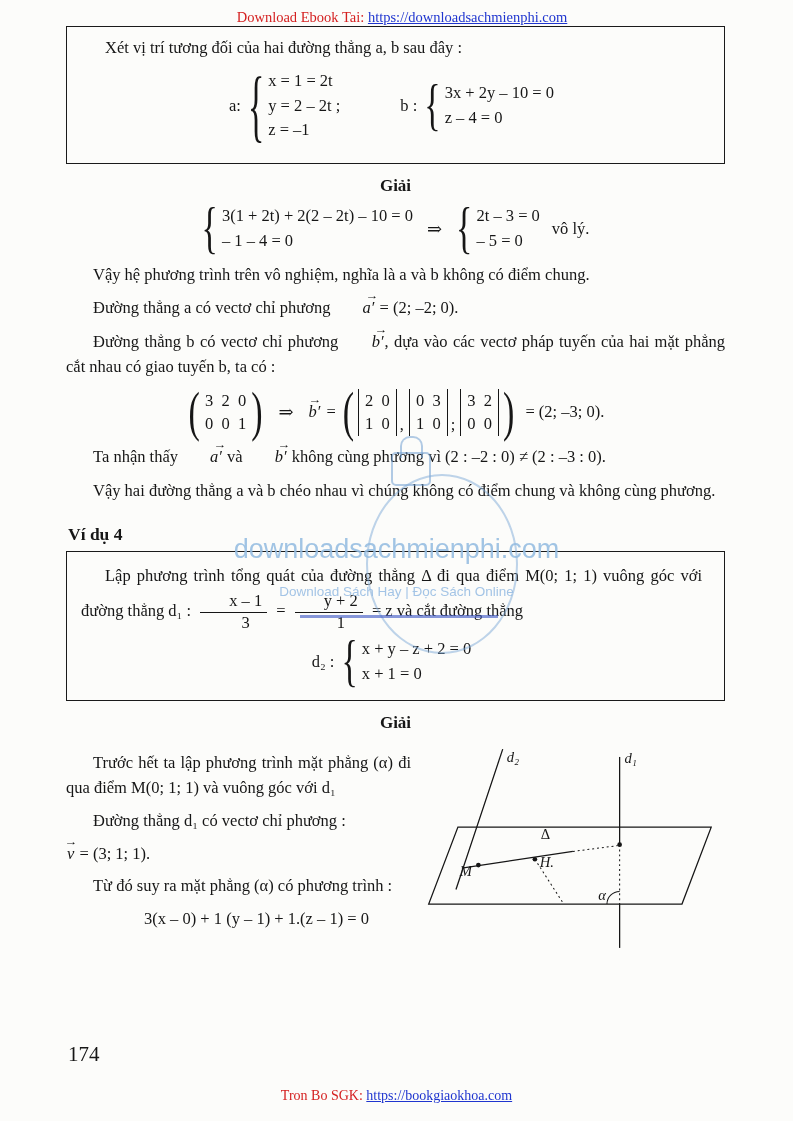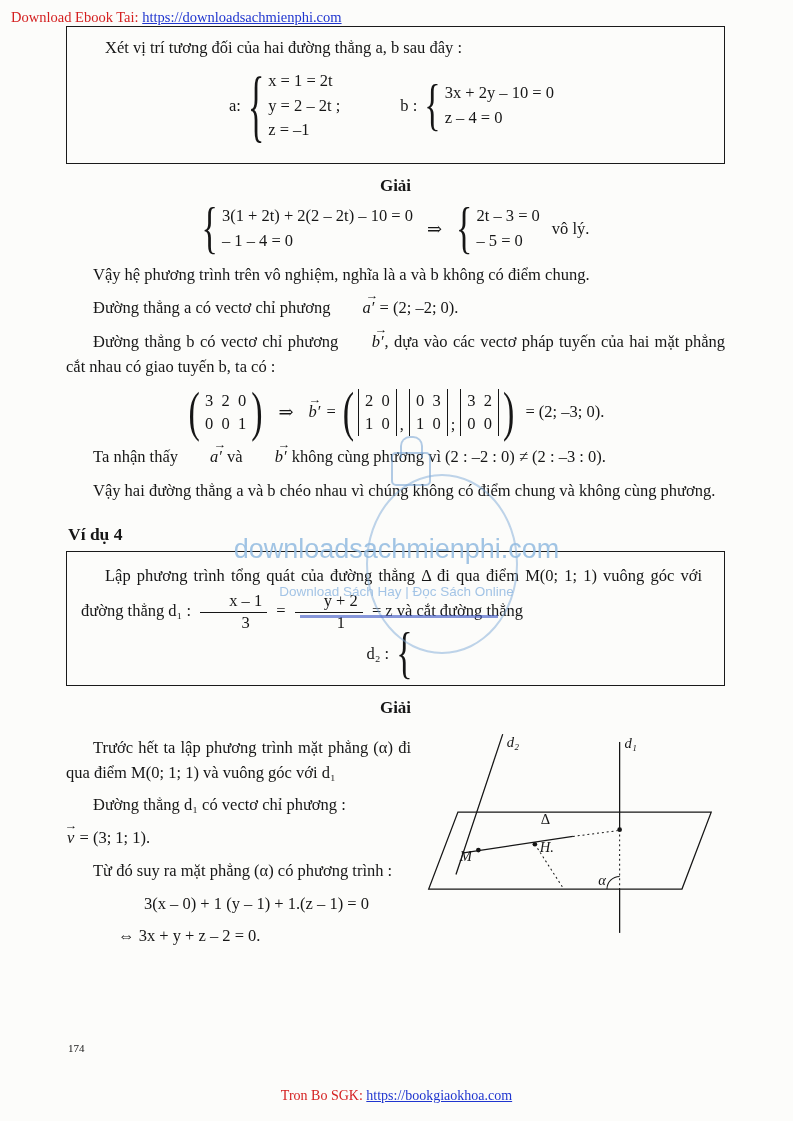--- a/index.html
+++ b/index.html
@@ -3,21 +3,21 @@
 <meta charset="utf-8">
 <style>
   html,body { margin:0; padding:0; }
   body {
     width:793px; height:1121px;
     background:#fcfcfa;
     font-family:"Liberation Serif","DejaVu Serif",serif;
     font-size:16.5px; color:#161616;
     position:relative; overflow:hidden;
   }
-  .page-header { padding-top:9px; font-size:14.5px;padding-left:11px; }
+  .page-header { text-align:center; padding-top:9px; font-size:14.5px;padding-left:11px; }
   .red-label { color:#d41f1f; }
   .blue-link { color:#1f35cf; text-decoration:underline; cursor:pointer; }
 
   .content { padding:0 68px 0 66px; }
 
   .ex-heading { font-weight:bold; font-size:17.5px; margin:20px 0 6px 2px; }
   .box { border:1.6px solid #1a1a1a; padding:9px 22px 12px 14px; }
   .box p { margin:0 0 4px 0; text-indent:24px; text-align:justify; line-height:1.5; }
 
   .giai { text-align:center; font-weight:bold; font-size:17px; margin:12px 0 8px 0; }
@@ -61,21 +61,21 @@
   .eqline1 { padding-left:78px; white-space:nowrap; }
   .eqline2 { padding-left:52px; white-space:nowrap; }
   .sol-right { width:308px; padding-top:2px; }
 
   svg .dline { stroke:#161616; stroke-width:1.3; fill:none; }
   svg .dthin { stroke:#161616; stroke-width:1.05; fill:none; }
   svg .ddot  { stroke:#161616; stroke-width:1.05; fill:none; stroke-dasharray:2,3; }
   svg text { font-family:"Liberation Serif","DejaVu Serif",serif; font-size:15px; fill:#161616; }
   svg text.it { font-style:italic; }
 
-  .page-number { position:absolute; left:68px; top:1042px; font-size:11px; }
+  .page-number { position:absolute; left:68px; top:1042px; font-size:21px; }
   .page-footer { position:absolute; top:1088px; left:0; width:100%;
     text-align:center; font-size:14px; }
 
   
   .watermark { position:absolute; inset:0; pointer-events:none; z-index:6; }
   .wm-circle { position:absolute; left:366px; top:474px; width:148px; height:176px;
     border:2.5px solid rgba(125,170,215,.5); border-radius:50%; }
   .wm-lock-body { position:absolute; left:391px; top:452px; width:36px; height:30px;
     border:2.5px solid rgba(115,160,210,.55); border-radius:5px; }
   .wm-lock-shackle { position:absolute; left:400px; top:436px; width:19px; height:20px;
@@ -209,36 +209,39 @@
       <span>=</span>
       <span class="frac">
           <span class="num">y + 2</span>
           <span class="den">1</span>
         </span>
       <span>= z và cắt đường thẳng</span>
     </p>
     <div class="mathrow" style="margin:4px 0 2px;">
       <span class="sys-label">d₂ :</span>
       <span class="glyph brace2">{</span>
+      <div class="sys-rows">
+        <span>x + y – z + 2 = 0</span>
+        <span>x + 1 = 0</span>
+      </div>
     </div>
   </div>
 
   <div class="giai">Giải</div>
 
   <div class="solution">
     <div class="sol-left">
       <p class="ind">Trước hết ta lập phương trình mặt phẳng (α) đi qua điểm M(0; 1; 1) và vuông góc với d₁</p>
       <p class="ind">Đường thẳng d₁ có vectơ chỉ phương :</p>
       <p>
         <span class="vec"><span class="vec-arrow">→</span><span>v</span></span>
         <span>= (3; 1; 1).</span>
       </p>
       <p class="ind">Từ đó suy ra mặt phẳng (α) có phương trình :</p>
       <p class="eqline1">3(x – 0) + 1 (y – 1) + 1.(z – 1) = 0</p>
-      <p class="eqline2">⇔ 3x + y + z – 2 = 0.</p>
     </div>
     <div class="sol-right">
       <svg viewBox="0 0 310 215" width="302" height="210">
 
         <polygon class="dline" points="42,84 302,84 272,163 12,163"></polygon>
 
         <line class="dline" x1="208" y1="12" x2="208" y2="102"></line>
         <line class="ddot" x1="208" y1="102" x2="208" y2="163"></line>
         <line class="dline" x1="208" y1="163" x2="208" y2="208"></line>
         <circle cx="208" cy="102" r="2.4" fill="#161616"></circle>

